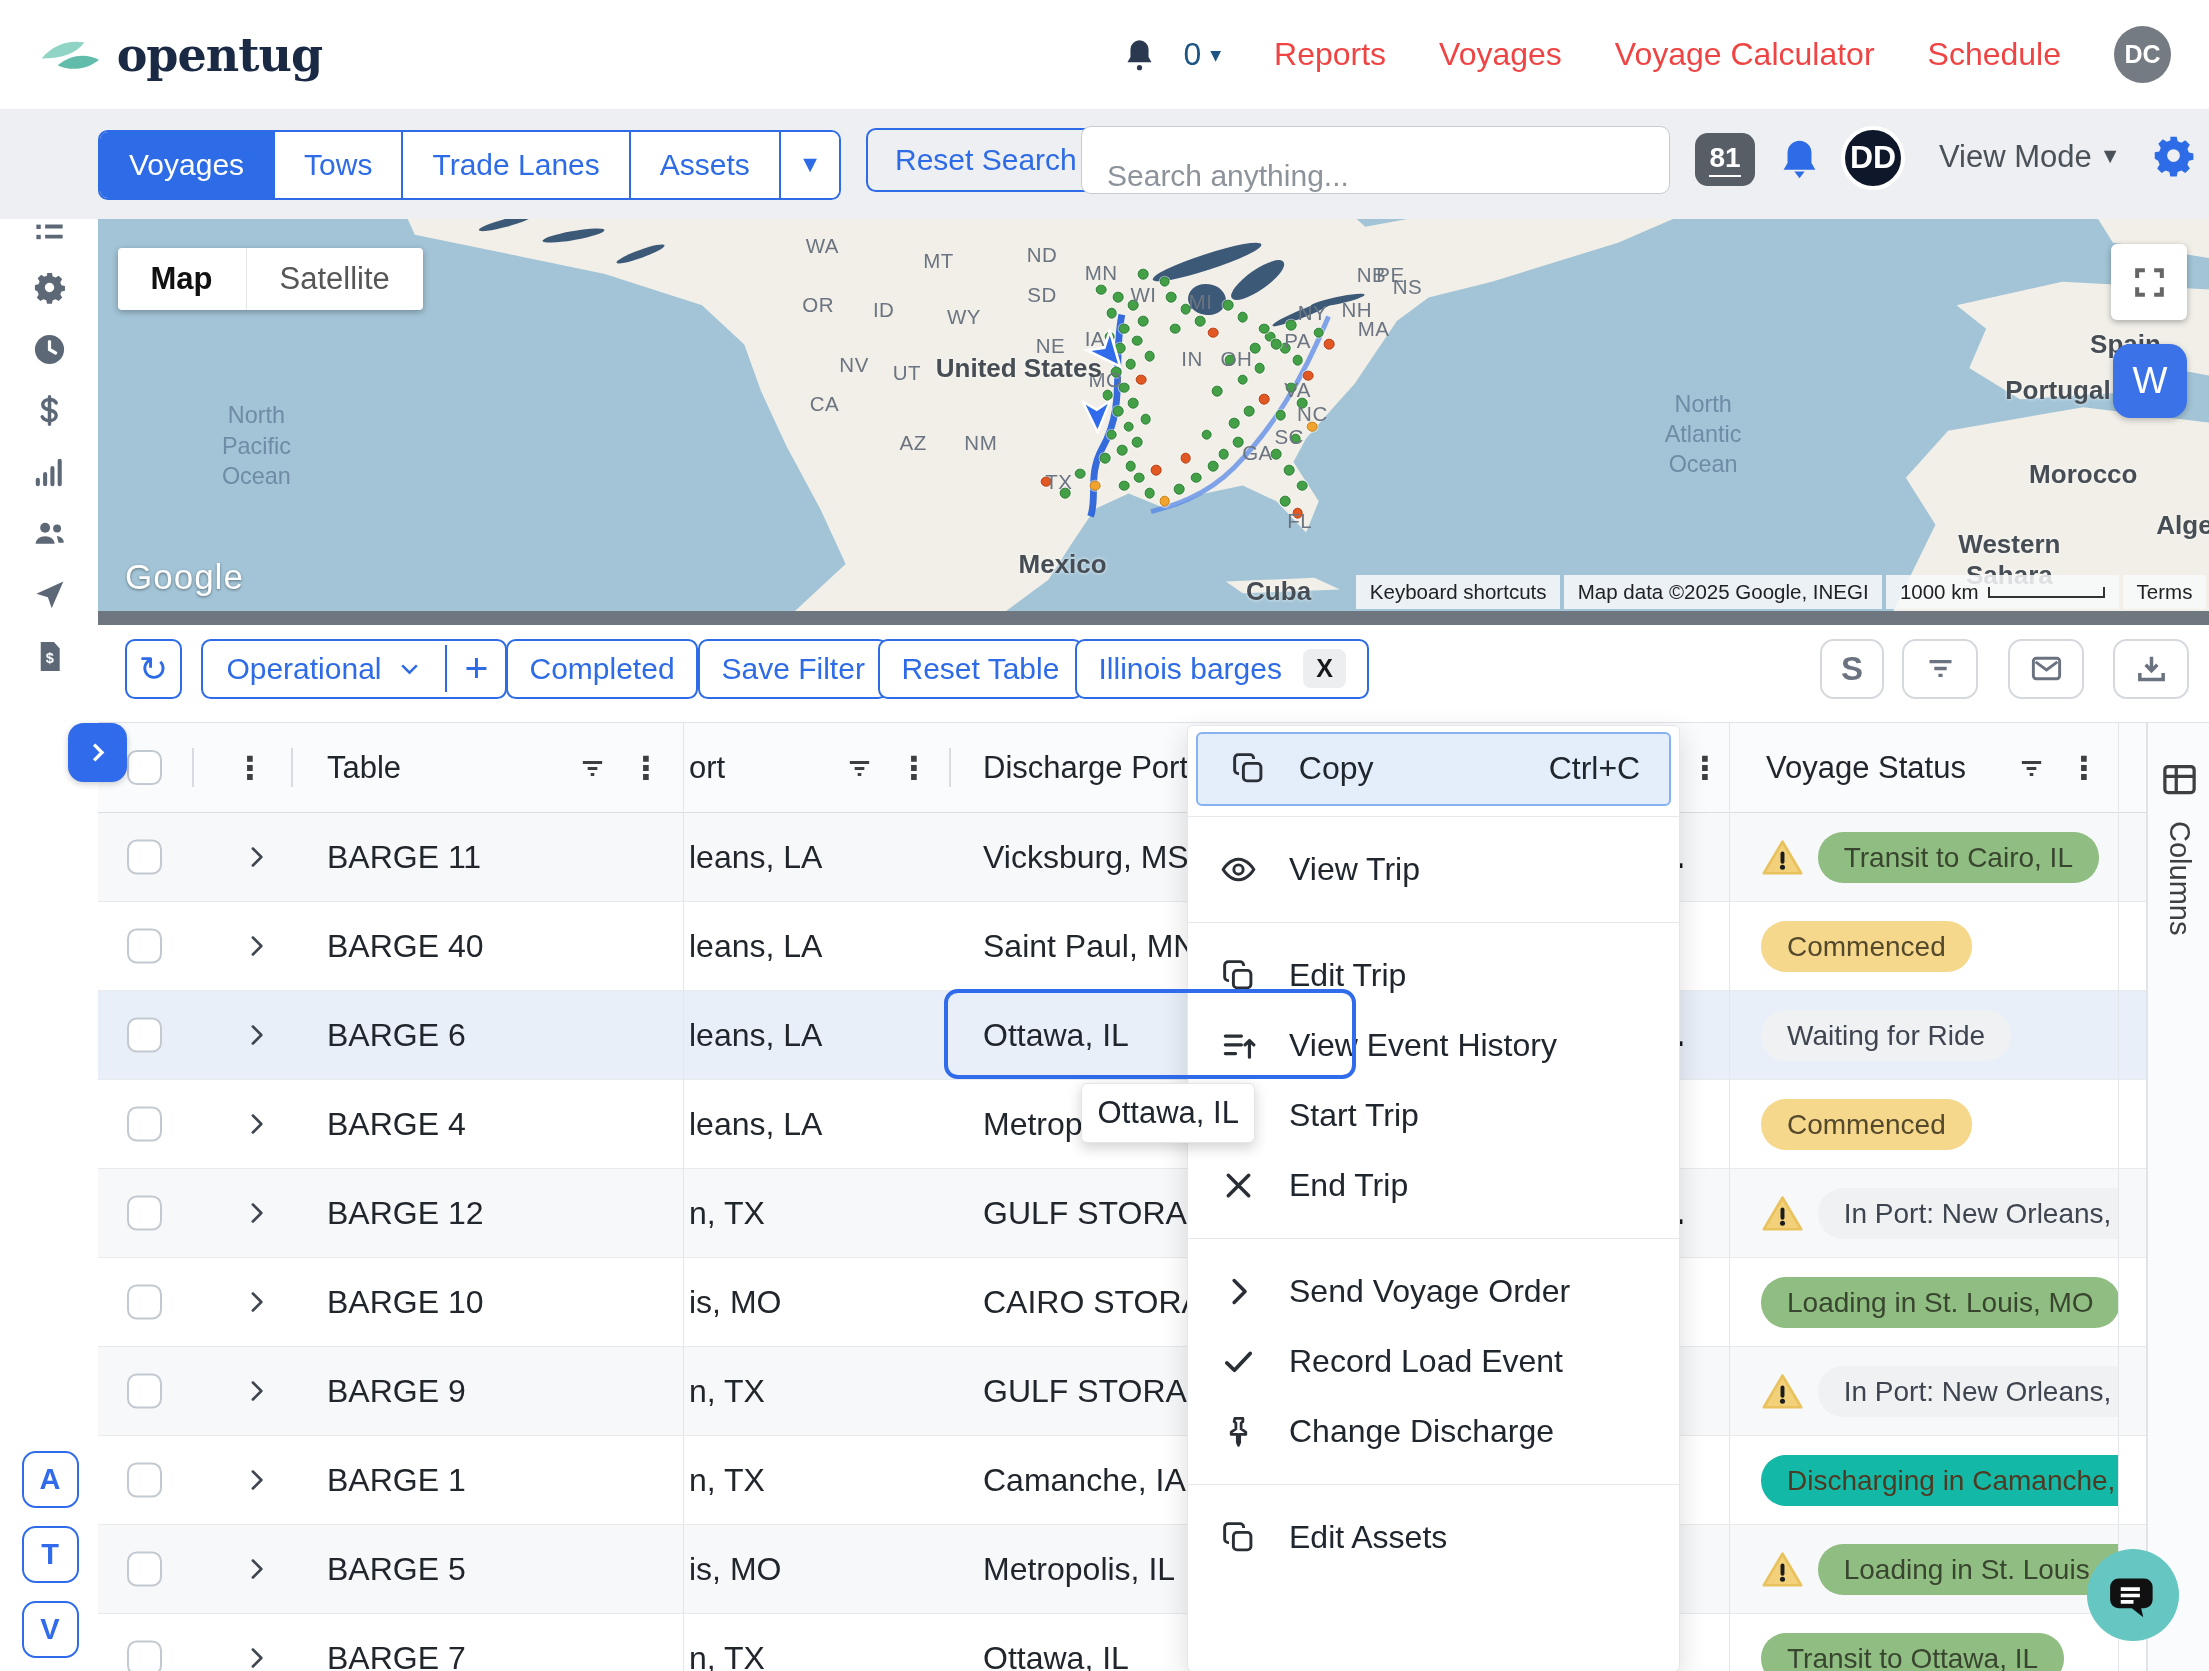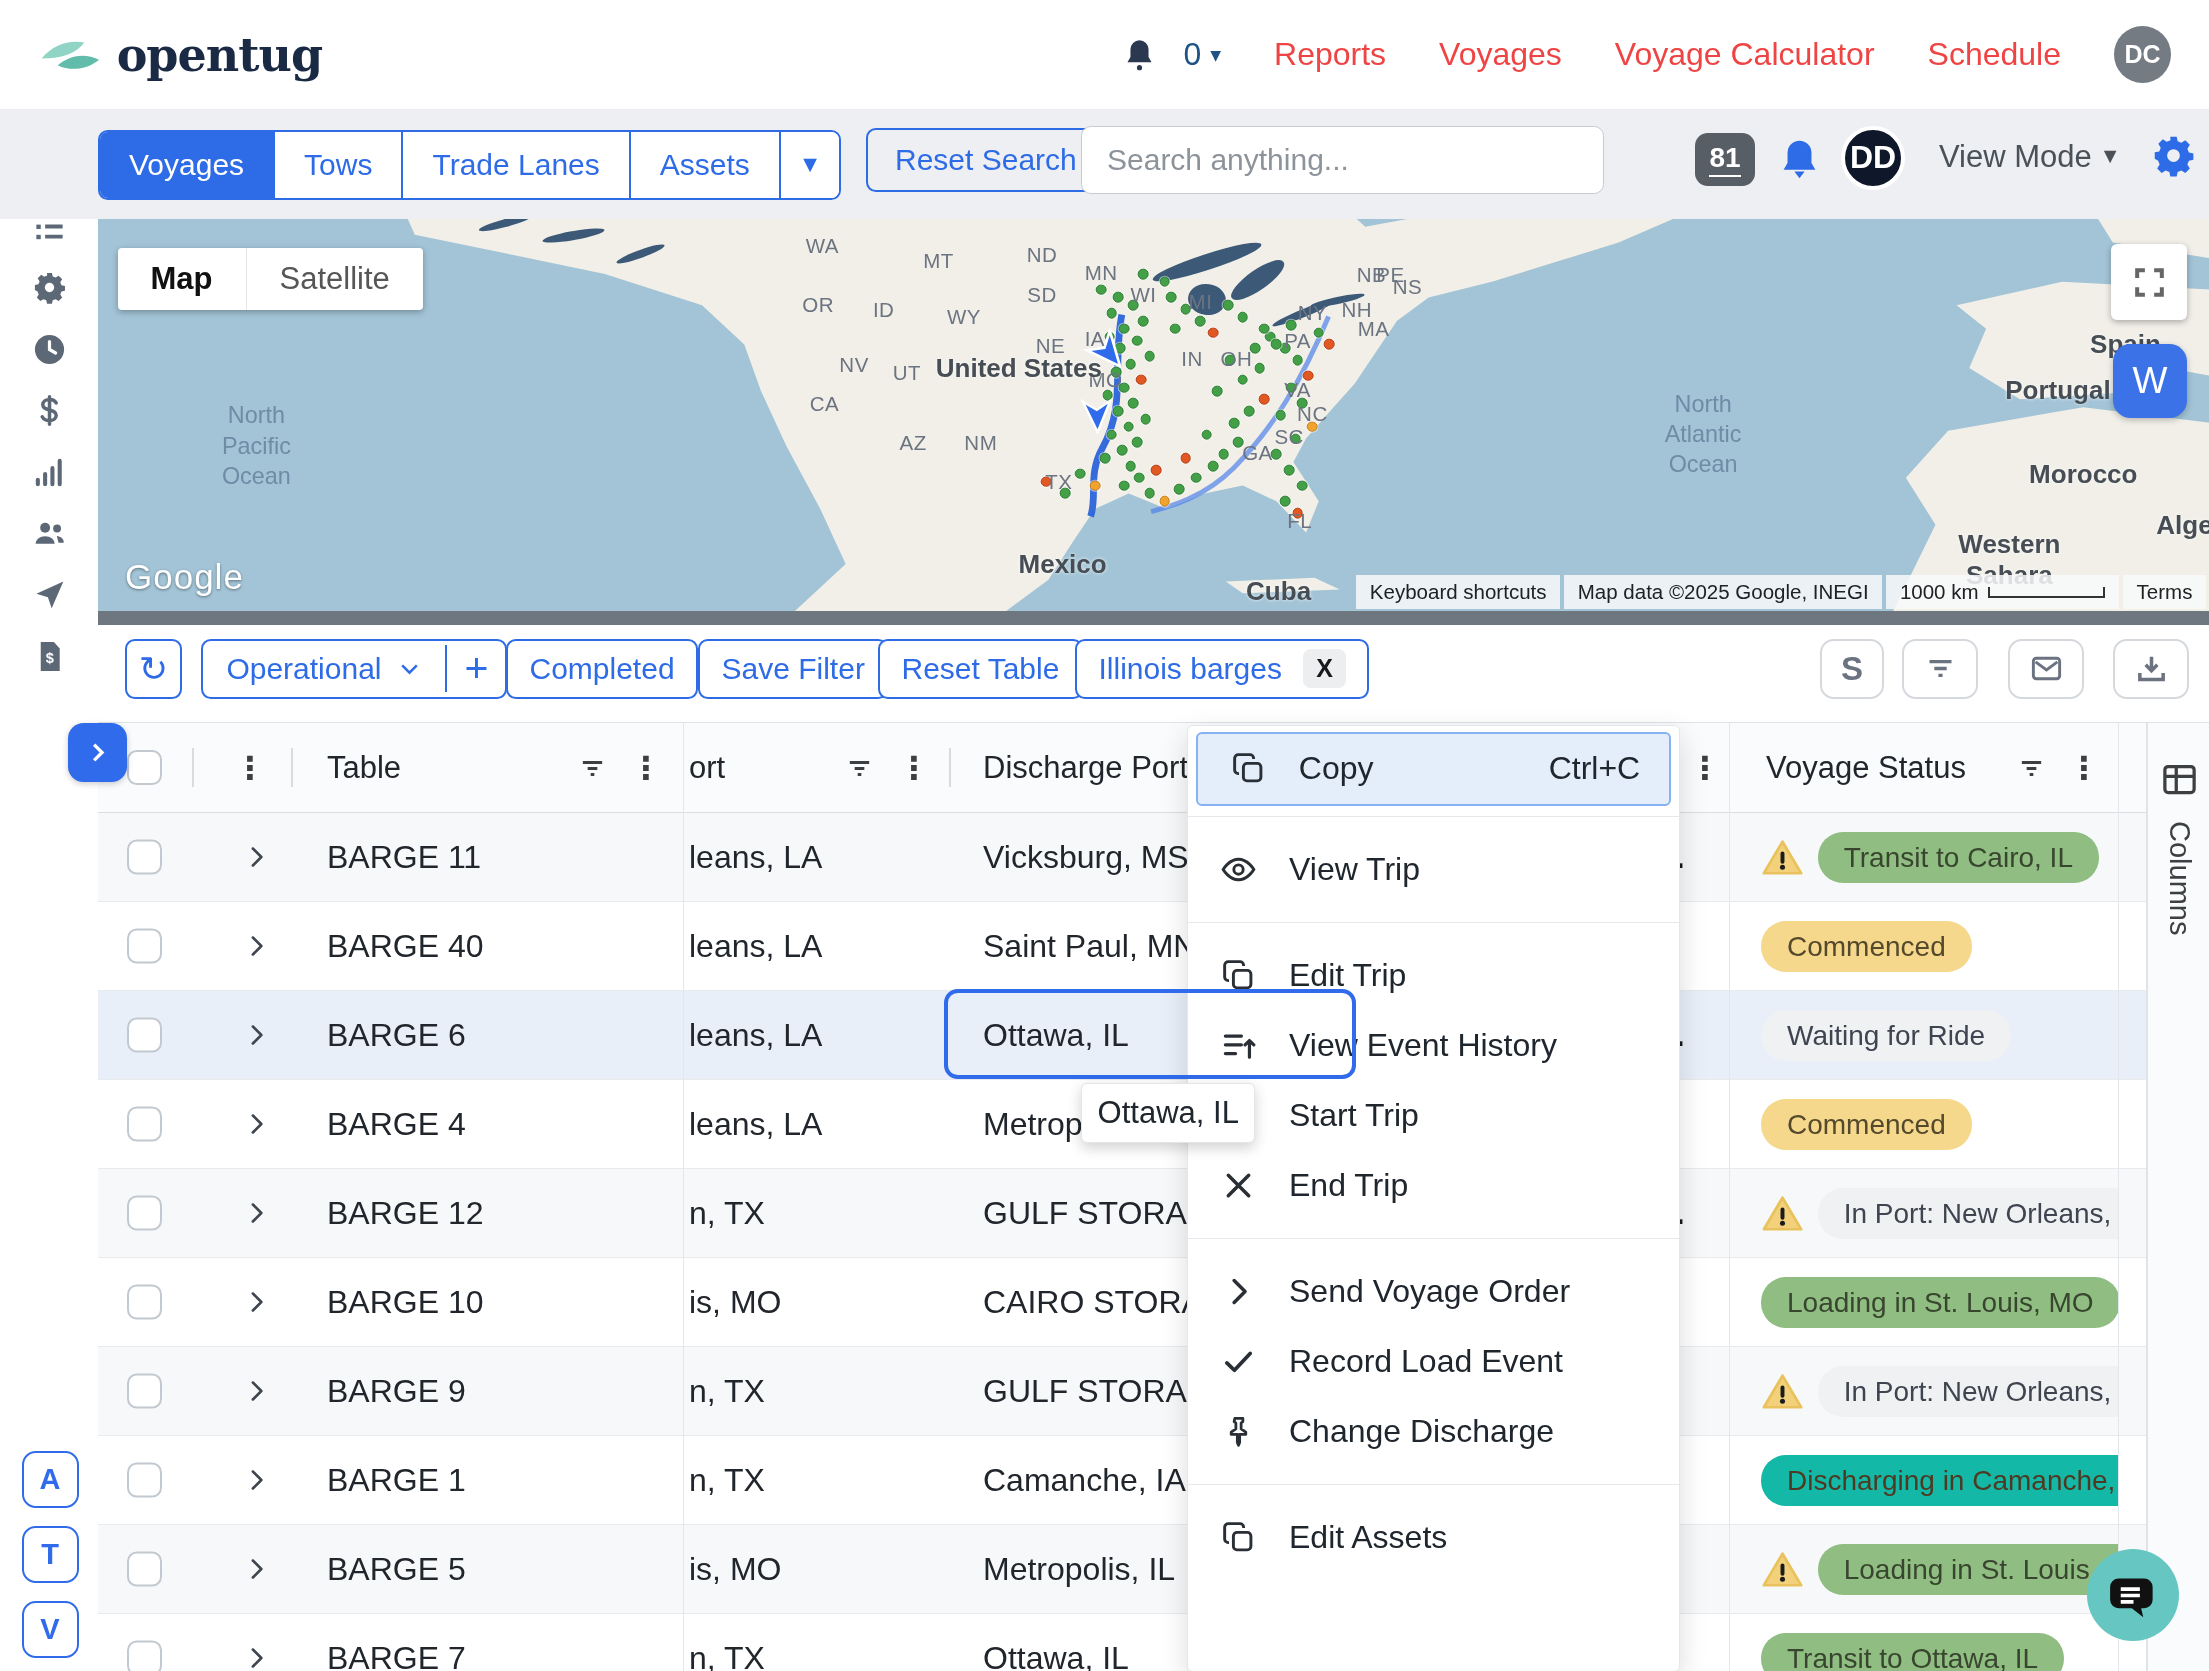--- a/index.html
+++ b/index.html
@@ -27,22 +27,22 @@
   #tabgroup{position:absolute;left:98px;top:19.5px;height:70px;display:flex;
     border:2px solid #2e6be6;border-radius:9.8px;overflow:hidden;background:#fff}
   .tabseg{display:flex;align-items:center;justify-content:center;padding:0 29px;
     font-size:30px;color:#2e6be6;border-left:2px solid #2e6be6;cursor:pointer;background:#fff}
   .tabseg:first-child{border-left:none}
   .tabseg.active{background:#2e6be6;color:#fff}
   .tabseg.caret{padding:0 17.6px;font-size:23.4px}
   #reset-search{position:absolute;left:866px;top:17.6px;height:64px;padding:0 27px;
     border:2px solid #2e6be6;border-radius:9.8px;color:#2e6be6;font-size:30px;
     background:transparent;display:flex;align-items:center;cursor:pointer}
-  #search-box{position:absolute;left:1081px;top:15.6px;width:523px;height:68px;background:#fff;
-    border:1px solid #c7cbd0;border-radius:9.8px;display:flex;align-items:center;padding:0 25px}
+  #search-box{position:absolute;left:1081px;top:15.6px;width:589px;height:68px;background:#fff;
+    border:1px solid #c7cbd0;border-radius:9.8px;display:flex;align-items:flex-end;padding:0 25px}
   #search-box input{border:none;outline:none;font-size:30px;width:100%;color:#3c4043;
     font-family:inherit;background:transparent}
   #search-box input::placeholder{color:#8d939b}
   #badge81{position:absolute;left:1695px;top:23.4px;min-width:60px;height:53px;background:#585e66;
     border-radius:12.7px;color:#fff;font-weight:700;font-size:28px;display:flex;
     align-items:center;justify-content:center;padding:0 9.8px}
   #badge81 span{border-bottom:2.9px solid #fff;padding-bottom:1px}
   #sub-bell{position:absolute;left:1779px;top:27px;color:#2e6be6}
   #dd-avatar{position:absolute;left:1841px;top:15.6px;width:64px;height:64px;background:#0f172a;
     font-size:32px;border:4.9px solid #fff}

